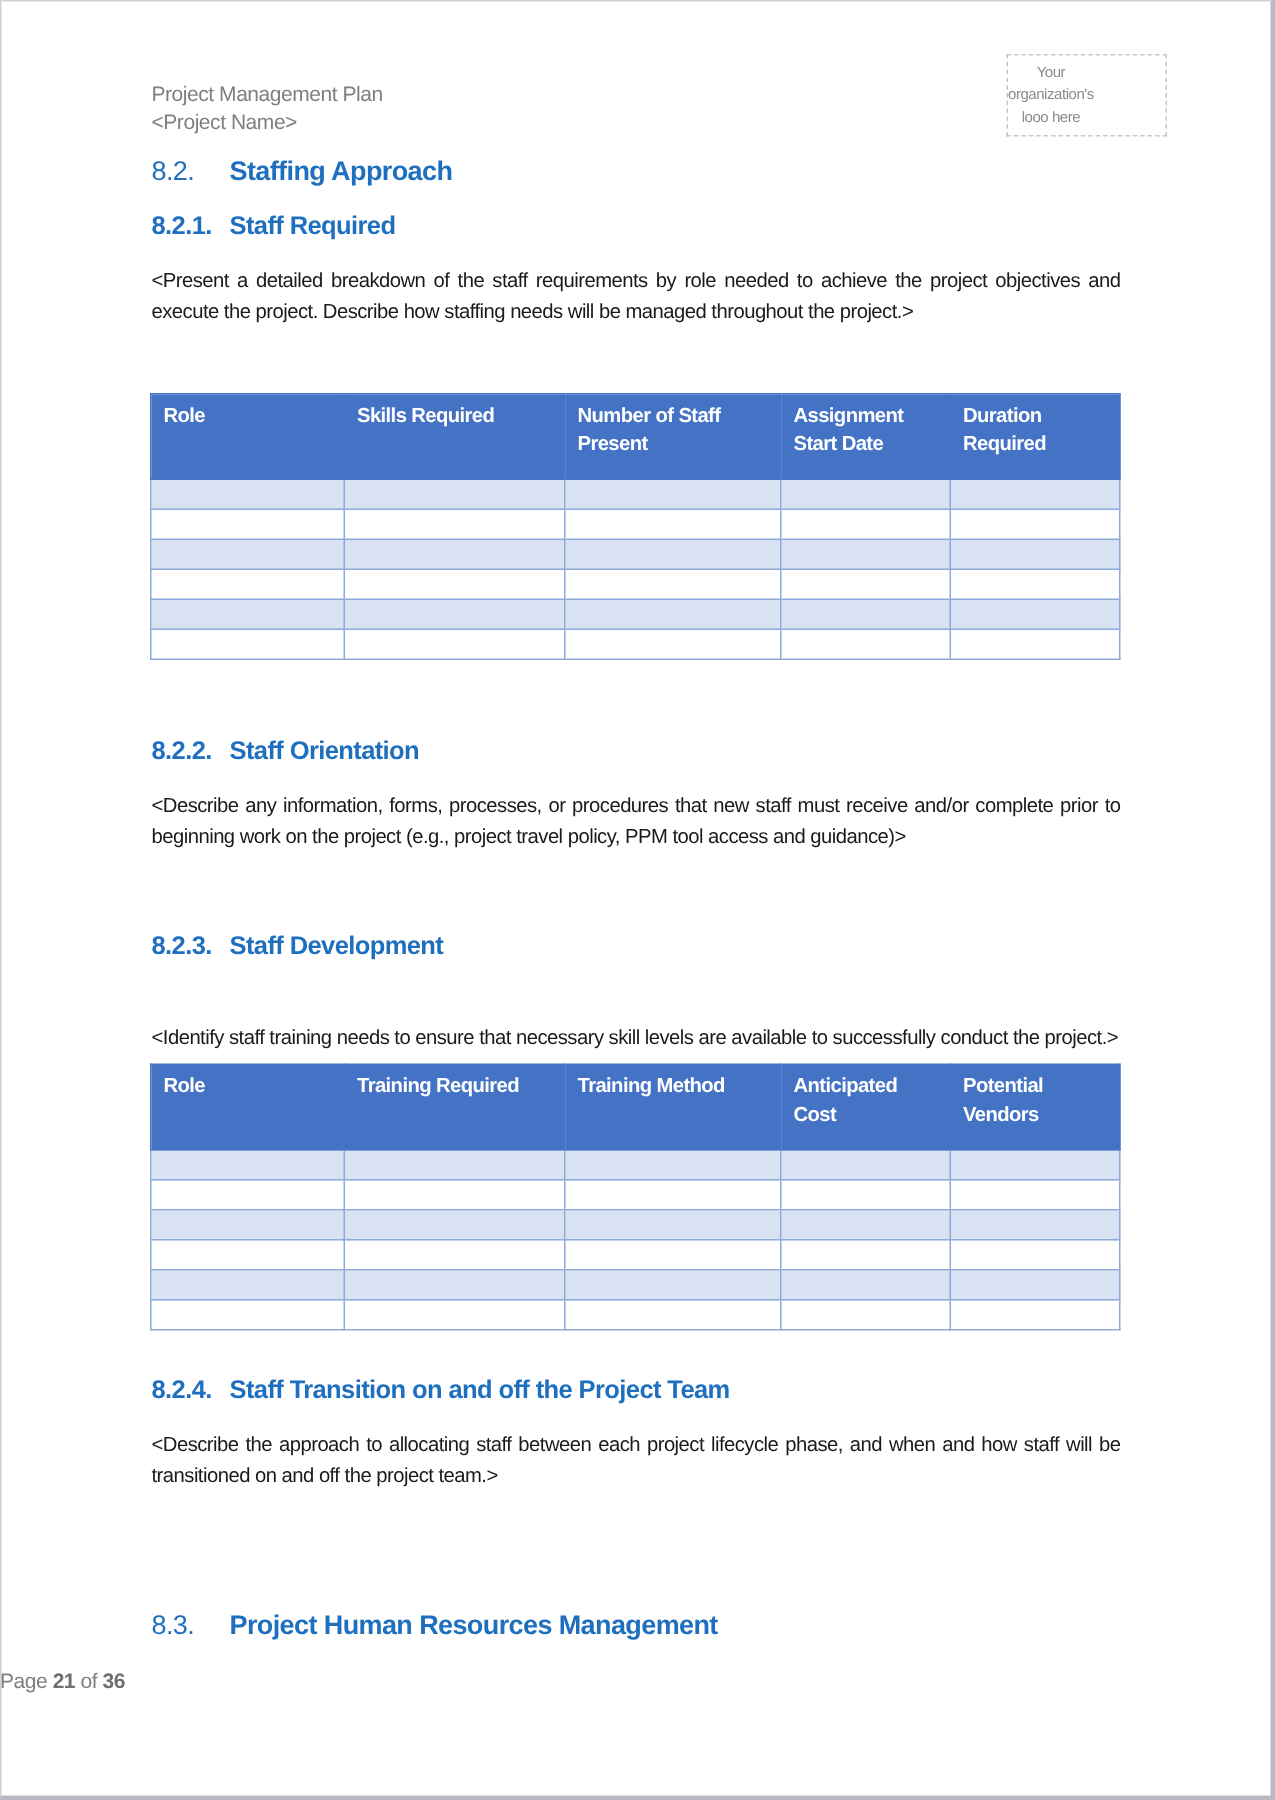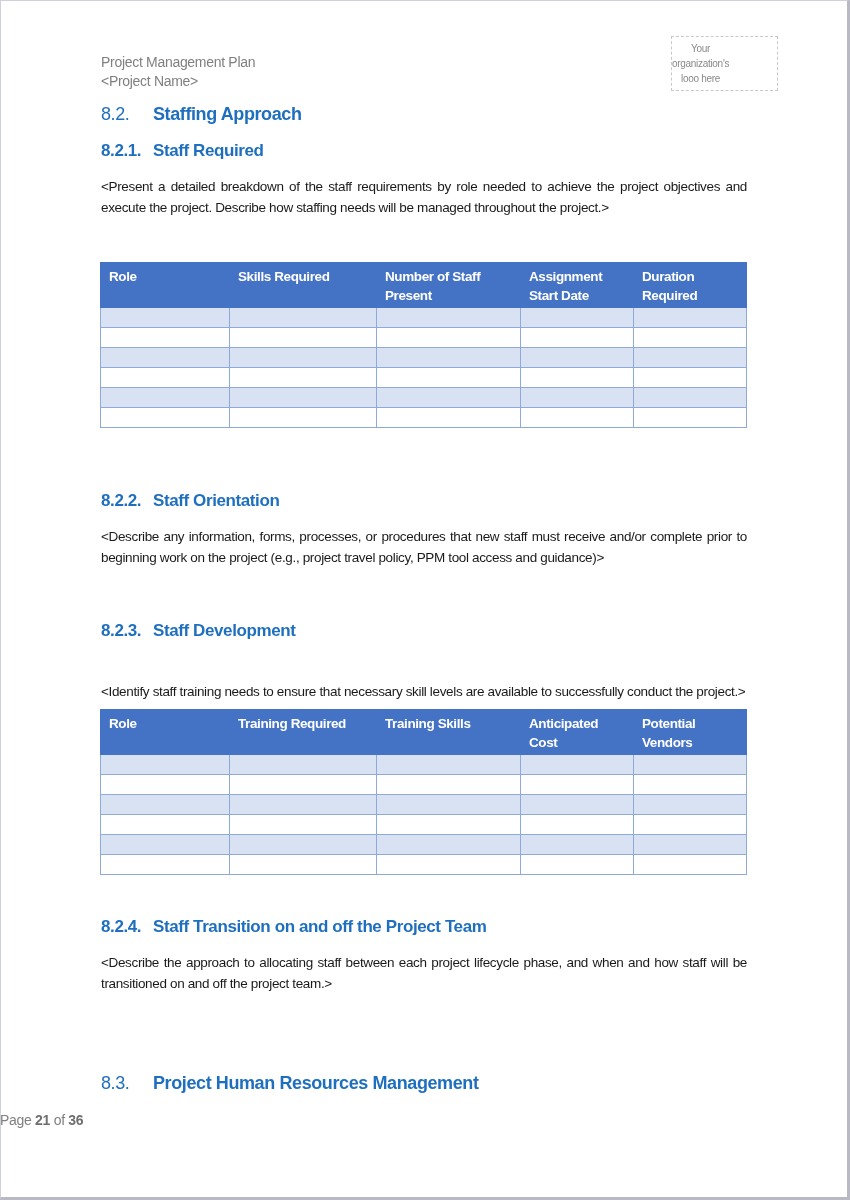--- a/index.html
+++ b/index.html
@@ -35,21 +35,21 @@
     .para {
       position: absolute; left: 101px; width: 646px; color: #1a1a1a;
       font-size: 13.5px; line-height: 21px; text-align: justify; letter-spacing: -0.35px;
     }
     table.grid {
       position: absolute; left: 100px; width: 646px; border-collapse: collapse;
       table-layout: fixed;
     }
     table.grid th {
       background: #4472c4; color: #ffffff; font-weight: bold; font-size: 13.5px;
-      text-align: left; vertical-align: top; padding: 4px 8px 2px 8px;
+      text-align: left; vertical-align: top; padding: 4px 8px 14px 8px;
       line-height: 19px; letter-spacing: -0.4px; border: 1px solid #4472c4;
     }
     table.grid td {
       height: 19px; border: 1px solid #8eaadb; padding: 0;
     }
     table.grid tr.shade td { background: #d9e2f3; }
     table.grid tr.plain td { background: #ffffff; }
     .justify-head { text-align: justify; text-align-last: left; }
     .footer {
       position: absolute; left: 0; width: 850px; top: 1112px; text-align: left;
@@ -162,21 +162,21 @@
     <col style="width:129px">
       <col style="width:147px">
       <col style="width:144px">
       <col style="width:113px">
       <col style="width:113px">
   </colgroup>
   <thead>
     <tr>
       <th>Role</th>
       <th>Training Required</th>
-      <th>Training Skills</th>
+      <th>Training Method</th>
       <th>Anticipated Cost</th>
       <th>Potential Vendors</th>
     </tr>
   </thead>
   <tbody>
     <tr class="shade">
         <td></td>
         <td></td>
         <td></td>
         <td></td>

